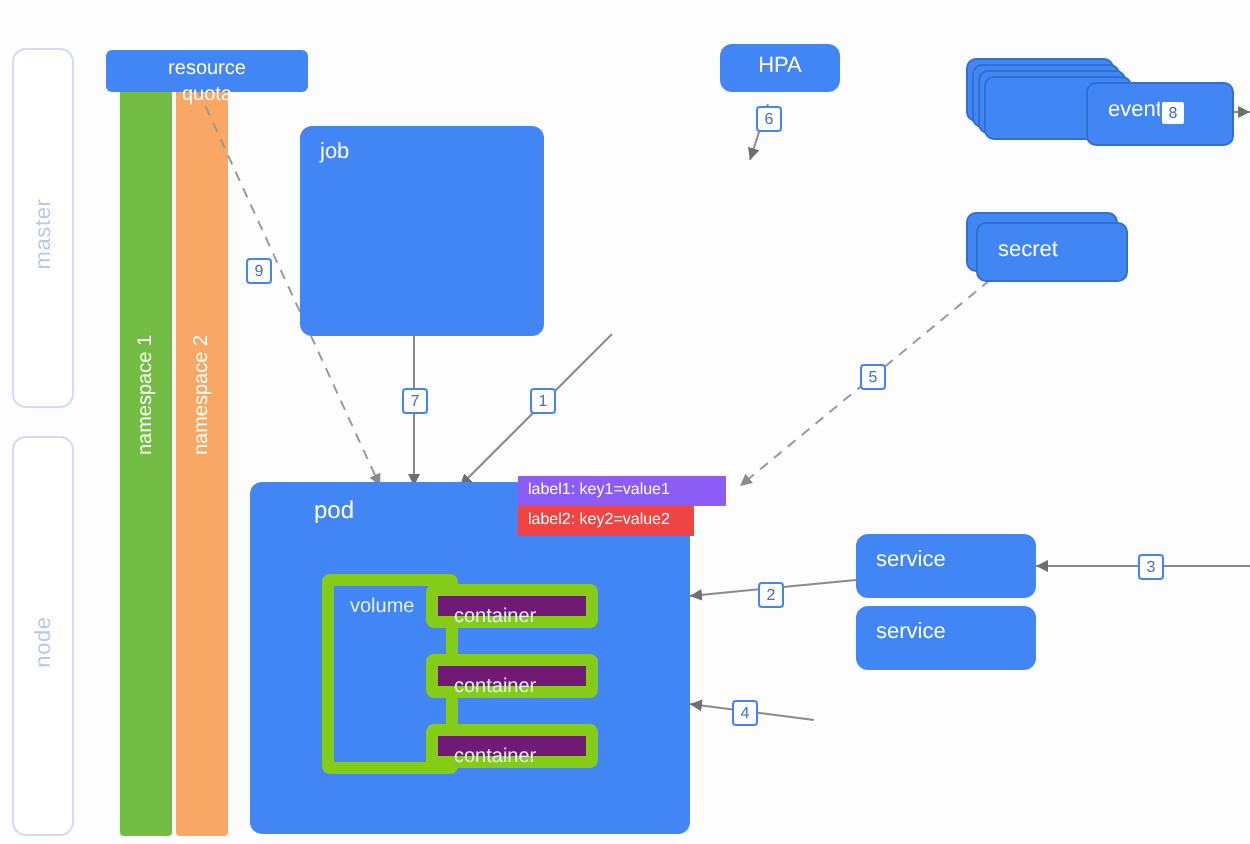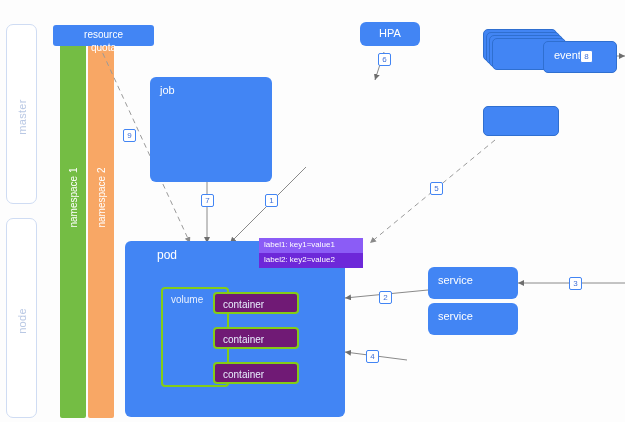--- a/index.html
+++ b/index.html
@@ -82,21 +82,21 @@
     white-space: nowrap;
     color: #ffffff;
     font-size: 10px;
     transform: translateX(-50%) rotate(-90deg);
     transform-origin: center;
   }
   
   .inner {
     position: absolute;
     box-sizing: border-box;
-    border: 2px solid #84cc16;
+    border: 6px solid #84cc16;
     border-radius: 4px;
     color: #e8f0fe;
     font-size: 10px;
     padding: 5px 8px;
   }
   .inner.container-box {
     background: #701a75;
     z-index: 3;
   }
   
@@ -177,35 +177,36 @@
 
   <div class="stripe" style="left:60px; top:42px; width:26px; height:376px; background:#74bd44;">
     <span style="top:150px;">namespace 1</span>
   </div>
   <div class="stripe" style="left:88px; top:42px; width:26px; height:376px; background:#f8a765;">
     <span style="top:150px;">namespace 2</span>
   </div>
 
   <div class="node sq" style="left:53px; top:25px; width:101px; height:21px; padding:4px 18px; font-size:10px; text-align:center;">resource quota</div>
 
-  <div class="node" style="left:150px; top:77px; width:122px; height:105px;">job</div>
+  <div class="node" style="left:150px; top:63px; width:122px; height:105px;">job</div>
 
 
   <div class="node" style="left:360px; top:22px; width:60px; height:24px; padding:5px 8px; text-align:center;">HPA</div>
 
   <div class="stack" style="left:483px; top:29px; width:90px; height:50px;">
     <div class="layer" style="left:0px;  top:0px;  width:74px; height:32px;"></div>
     <div class="layer" style="left:3px;  top:3px;  width:74px; height:32px;"></div>
     <div class="layer" style="left:6px;  top:6px;  width:74px; height:32px;"></div>
     <div class="layer" style="left:9px;  top:9px;  width:74px; height:32px;"></div>
     <div class="face" style="left:12px; top:12px; width:74px; height:32px;margin-left:48px;">event</div>
   </div>
 
   <div class="stack" style="left:483px; top:106px; width:90px; height:40px;">
     <div class="layer" style="left:0px; top:0px; width:76px; height:30px;"></div>
+    <div class="face" style="left:5px; top:5px; width:76px; height:30px;">secret</div>
   </div>
 
   <div class="node" style="left:125px; top:241px; width:220px; height:176px;">
     <span style="position:absolute; left:10px; top:7px; font-size:12px;padding-left:22px;">pod</span>
 
     <div class="inner" style="left:36px; top:46px; width:68px; height:100px;">
       <span>volume</span>
     </div>
 
     <div class="inner container-box" style="left:88px; top:51px; width:86px; height:22px;">
@@ -213,21 +214,21 @@
     </div>
     <div class="inner container-box" style="left:88px; top:86px; width:86px; height:22px;">
       <span>container</span>
     </div>
     <div class="inner container-box" style="left:88px; top:121px; width:86px; height:22px;">
       <span>container</span>
     </div>
   </div>
 
   <div class="chip" style="left:259px; top:238px; width:104px; background:#8b5cf6;">label1: key1=value1</div>
-  <div class="chip" style="left:259px; top:253px; width:104px; background:#6d28d9;">label2: key2=value2</div>
+  <div class="chip" style="left:259px; top:253px; width:88px; background:#ef4444;">label2: key2=value2</div>
 
   <div class="node" style="left:428px; top:267px; width:90px; height:32px;">service</div>
   <div class="node" style="left:428px; top:303px; width:90px; height:32px;">service</div>
 
 
   <div class="badge" style="left:123px; top:129px;">9</div>
   <div class="badge" style="left:201px; top:194px;">7</div>
   <div class="badge" style="left:265px; top:194px;">1</div>
   <div class="badge" style="left:378px; top:53px;">6</div>
   <div class="badge" style="left:430px; top:182px;">5</div>

